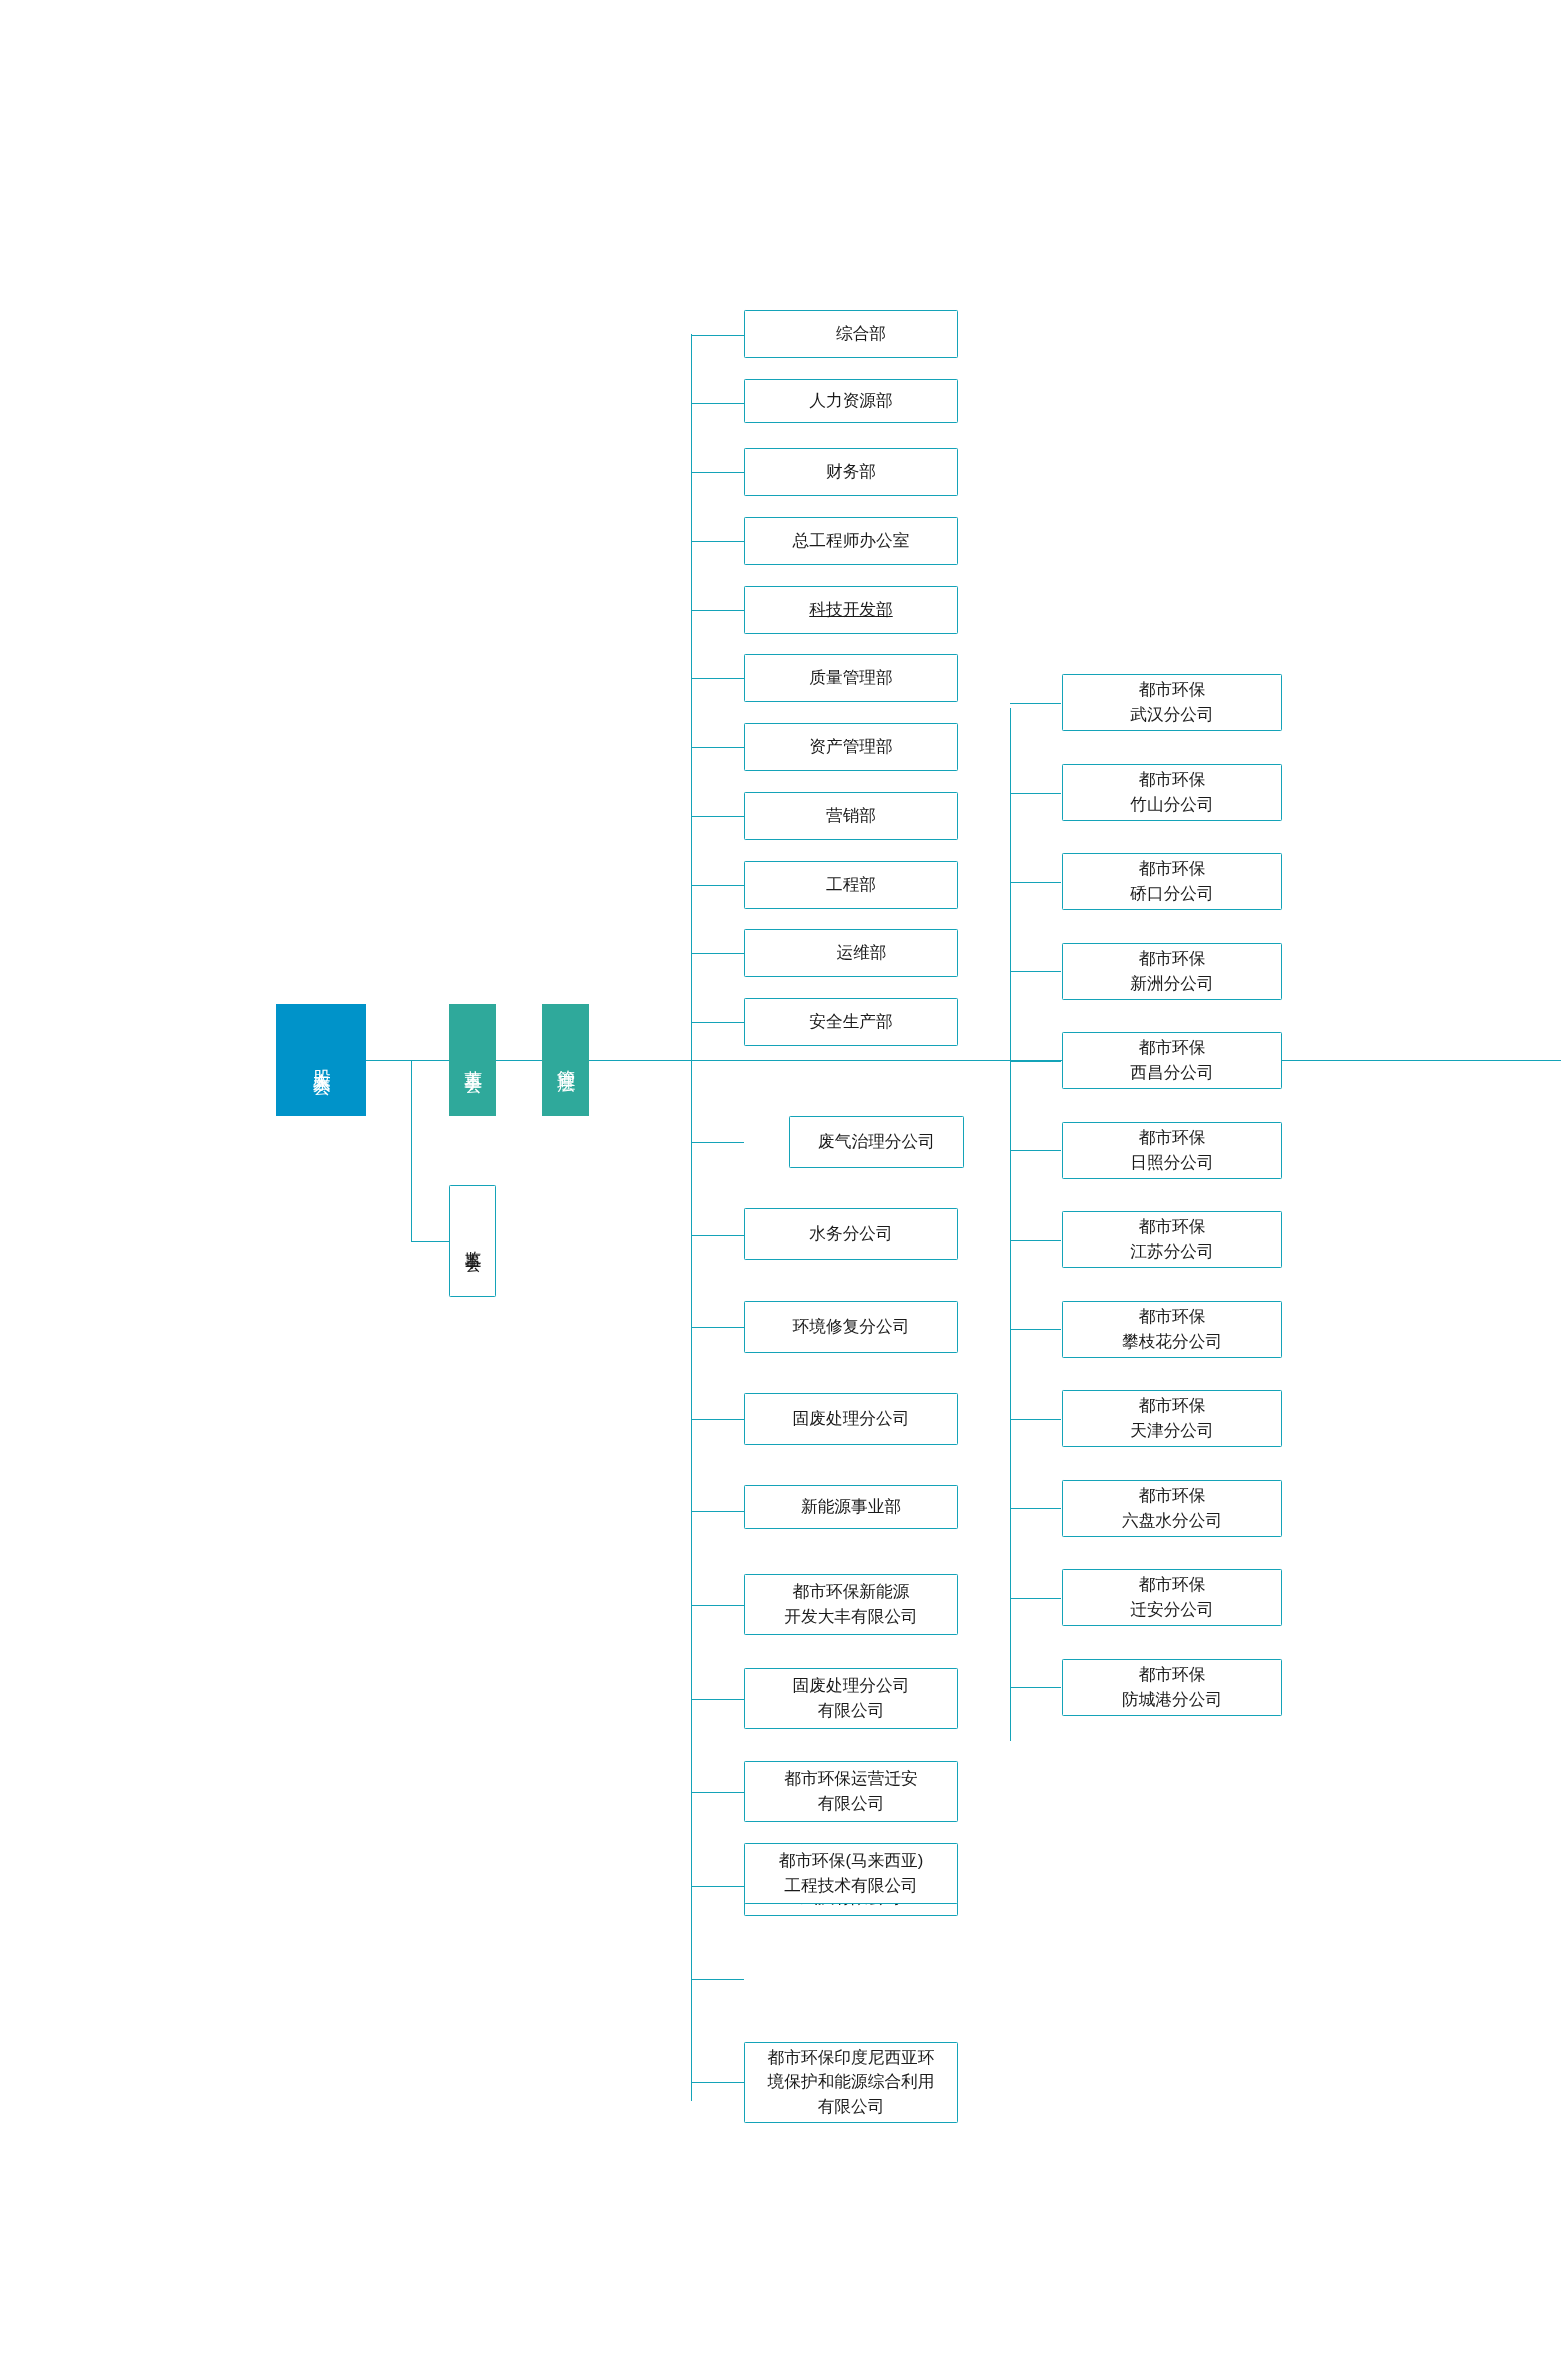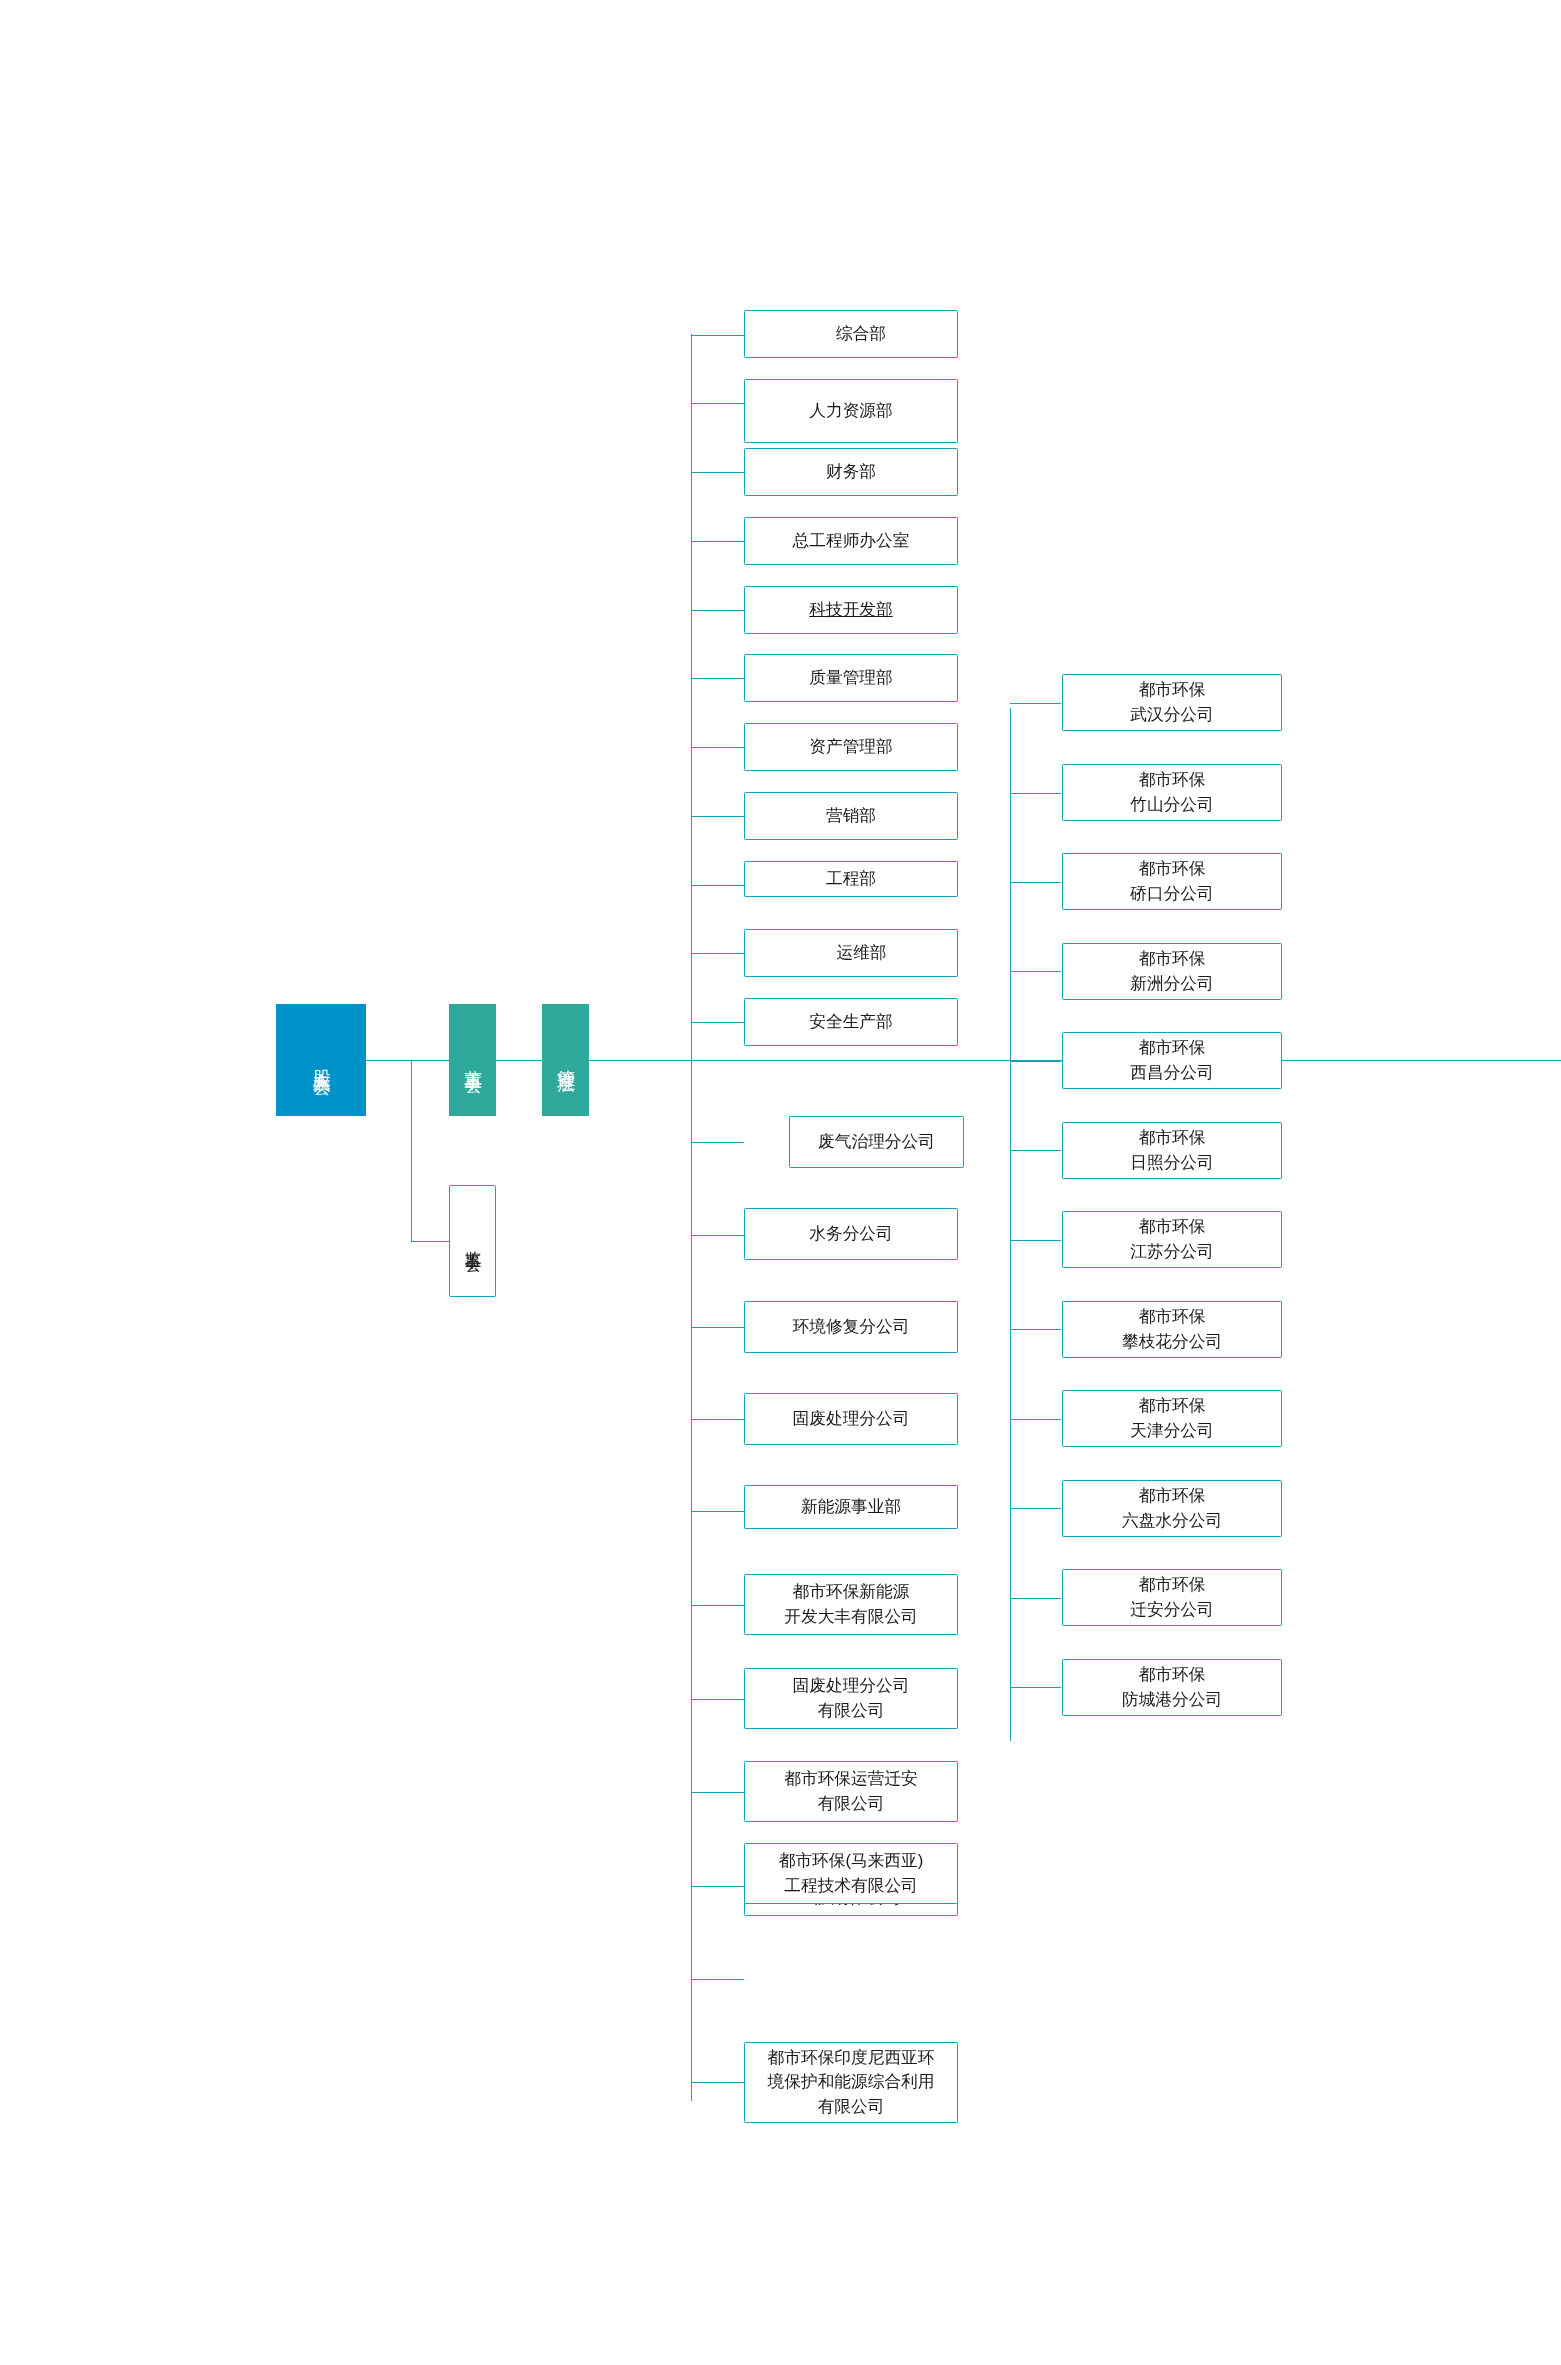--- a/index.html
+++ b/index.html
@@ -74,35 +74,35 @@
 
   <div class="conn h" style="left:589px; top:1060px; width:1118px;"></div>
 
   <div class="conn v" style="left:691px; top:334px; height:1767px;"></div>
 
   <div class="conn v" style="left:1010px; top:708px; height:1033px;"></div>
 
   <div id="dept-layer">
       <div class="node box" style="left: 744px; top: 310px; width: 214px; height: 48px; padding-left: 20px;">综合部</div>
       <div class="conn" style="left: 691px; top: 335px; width: 53px; height: 1.3px;"></div>
-      <div class="node box" style="left: 744px; top: 379px; width: 214px; height: 64px;">人力资源部</div>
+      <div class="node box" style="left: 744px; top: 379px; width: 214px; height: 44px;">人力资源部</div>
       <div class="conn" style="left: 691px; top: 403px; width: 53px; height: 1.3px;"></div>
       <div class="node box" style="left: 744px; top: 448px; width: 214px; height: 48px;">财务部</div>
       <div class="conn" style="left: 691px; top: 472px; width: 53px; height: 1.3px;"></div>
       <div class="node box" style="left: 744px; top: 517px; width: 214px; height: 48px;">总工程师办公室</div>
       <div class="conn" style="left: 691px; top: 541px; width: 53px; height: 1.3px;"></div>
       <div class="node box" style="left: 744px; top: 586px; width: 214px; height: 48px; text-decoration: underline;">科技开发部</div>
       <div class="conn" style="left: 691px; top: 610px; width: 53px; height: 1.3px;"></div>
       <div class="node box" style="left: 744px; top: 654px; width: 214px; height: 48px;">质量管理部</div>
       <div class="conn" style="left: 691px; top: 678px; width: 53px; height: 1.3px;"></div>
       <div class="node box" style="left: 744px; top: 723px; width: 214px; height: 48px;">资产管理部</div>
       <div class="conn" style="left: 691px; top: 747px; width: 53px; height: 1.3px;"></div>
       <div class="node box" style="left: 744px; top: 792px; width: 214px; height: 48px;">营销部</div>
       <div class="conn" style="left: 691px; top: 816px; width: 53px; height: 1.3px;"></div>
-      <div class="node box" style="left: 744px; top: 861px; width: 214px; height: 36px;">工程部</div>
+      <div class="node box" style="left: 744px; top: 861px; width: 214px; height: 48px;">工程部</div>
       <div class="conn" style="left: 691px; top: 885px; width: 53px; height: 1.3px;"></div>
       <div class="node box" style="left: 744px; top: 929px; width: 214px; height: 48px; padding-left: 21px;">运维部</div>
       <div class="conn" style="left: 691px; top: 953px; width: 53px; height: 1.3px;"></div>
       <div class="node box" style="left: 744px; top: 998px; width: 214px; height: 48px;">安全生产部</div>
       <div class="conn" style="left: 691px; top: 1022px; width: 53px; height: 1.3px;"></div>
     </div>
   <div id="sub-layer">
       <div class="node box" style="left: 744px; top: 1116px; width: 175px; height: 52px; margin-left: 45px;">废气治理分公司</div>
       <div class="conn" style="left: 691px; top: 1142px; width: 53px; height: 1.3px;"></div>
       <div class="node box" style="left: 744px; top: 1208px; width: 214px; height: 52px;">水务分公司</div>

